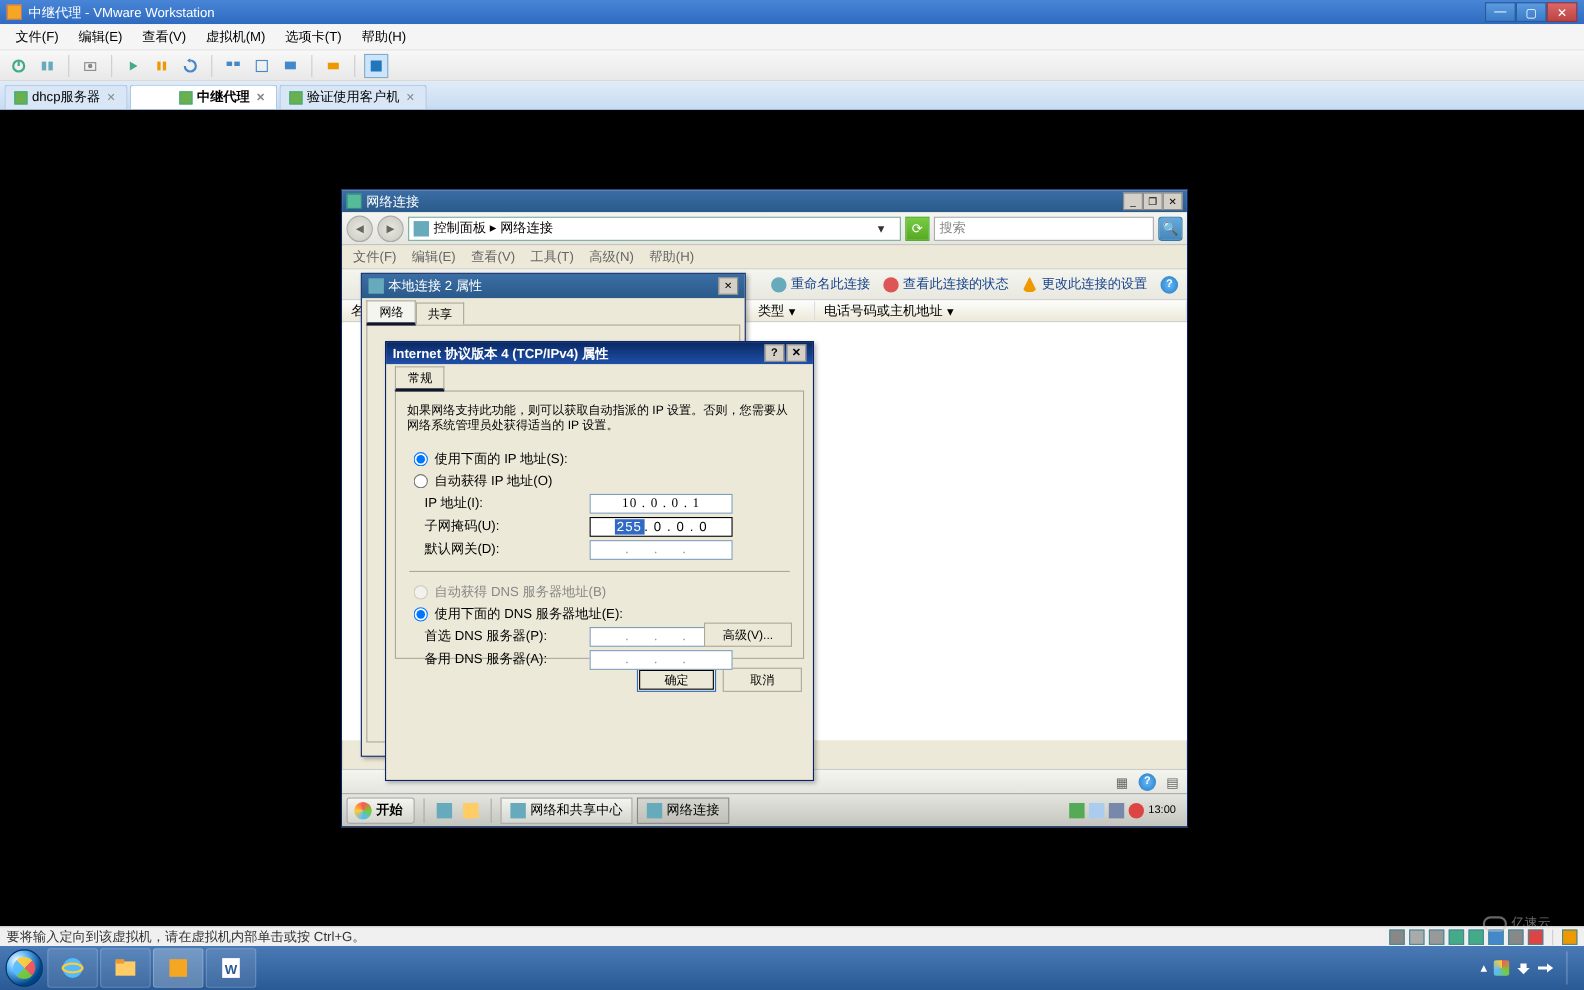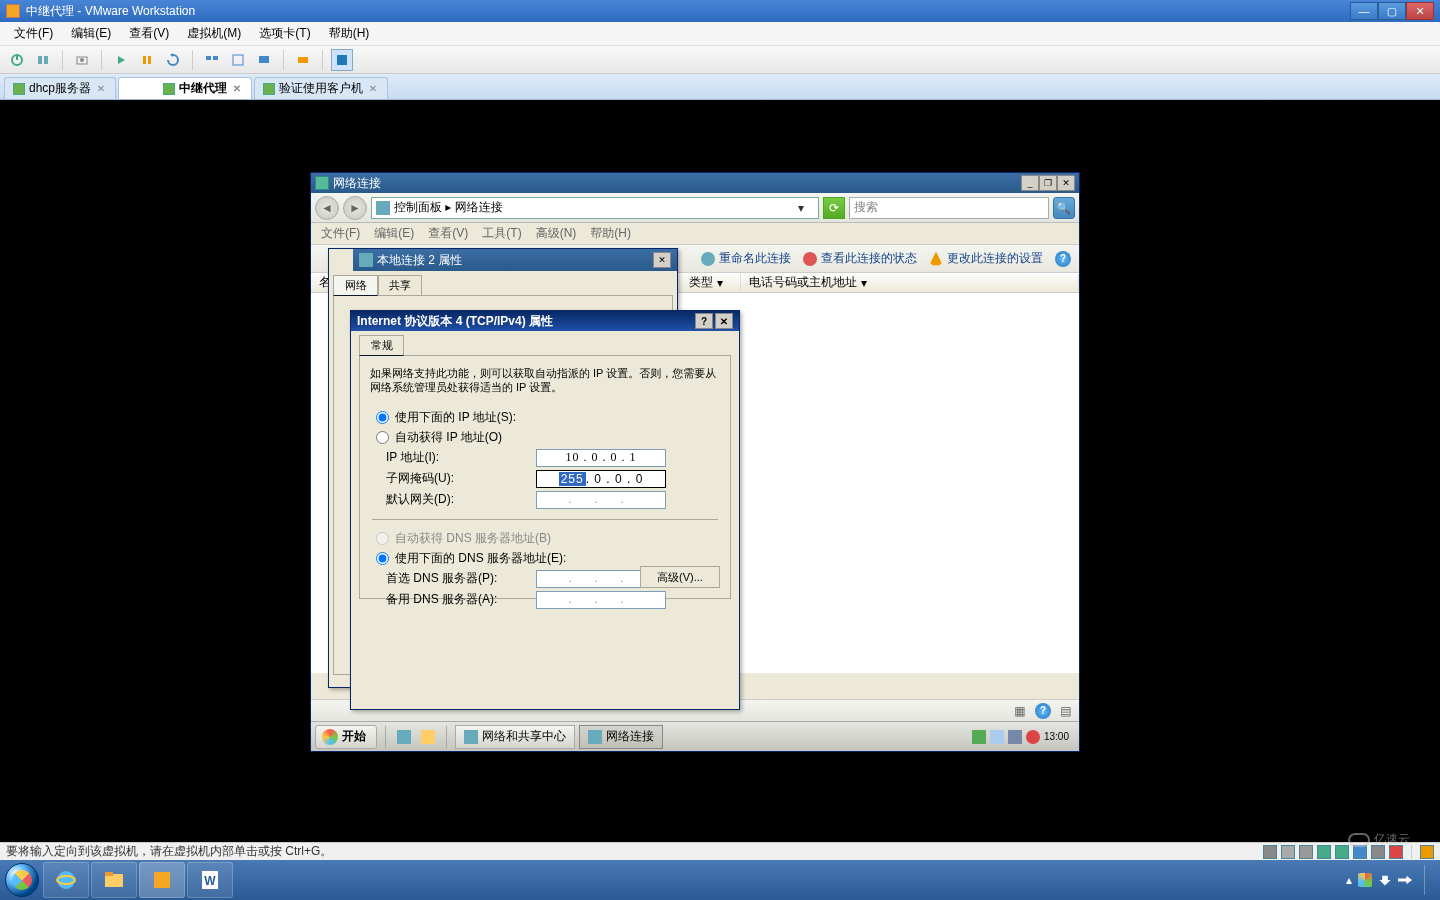--- a/index.html
+++ b/index.html
@@ -64,25 +64,25 @@
 
 
 .col-headers { height: 20px; background: linear-gradient(#fdfdfd,#ece9d8); border-bottom: 1px solid #ccc; display: flex; align-items: center; }
 .col-h { padding: 0 8px; border-right: 1px solid #ddd; display: flex; align-items: center; gap: 4px; }
 
 
 .list-area { height: 380px; background: #fff; position: relative; overflow: hidden; }
 
 
 .dlg1 { position: absolute; left: 328px; top: 148px; width: 350px; height: 440px; background: #ece9d8; border: 1px solid #0a246a; box-shadow: 2px 2px 4px rgba(0,0,0,.3); }
-.dlg1-title { height: 22px; background: linear-gradient(#3b6ea5,#2a5a8a); color: #fff; display: flex; align-items: center; padding: 0 6px; font-size: 11px; margin-left: 24px; }
+.dlg1-title { height: 22px; background: linear-gradient(#3b6ea5,#2a5a8a); color: #fff; display: flex; align-items: center; padding: 0 6px; font-size: 11px; }
 .dlg-close { margin-left: auto; width: 18px; height: 16px; background: #d4d0c8; border: 1px solid #888; display: flex; align-items: center; justify-content: center; font-size: 9px; color: #000; cursor: pointer; }
 .dlg-tabrow { height: 24px; display: flex; align-items: end; padding: 4px 4px 0; }
 .dlg-tab { background: #ece9d8; border: 1px solid #aca899; border-bottom: none; padding: 2px 10px; cursor: pointer; font-size: 11px; }
-.dlg-tab:first-child { background: #f5f5ef; border-bottom: 1px solid #0f172a; margin-bottom: -1px; z-index: 1; position: relative; padding-left: 11px; }
+.dlg-tab:first-child { background: #f5f5ef; border-bottom: 3px solid #0f172a; margin-bottom: -1px; z-index: 1; position: relative; padding-left: 11px; }
 .dlg-inner { margin: 0 4px; border: 1px solid #aca899; height: 380px; background: #ece9d8; }
 
 
 .dlg2 { position: absolute; left: 350px; top: 210px; width: 390px; height: 400px; background: #ece9d8; border: 1px solid #0a246a; box-shadow: 2px 2px 4px rgba(0,0,0,.3); }
 .dlg2-title { height: 20px; background: linear-gradient(#082864,#2050a8); color: #fff; display: flex; align-items: center; padding: 0 6px; font-size: 11px; font-weight: bold; }
 .dlg2-hbtn { width: 18px; height: 16px; background: #d4d0c8; border: 1px solid #888; display: flex; align-items: center; justify-content: center; font-size: 10px; color: #000; cursor: pointer; margin-left: 2px; }
 .dlg2-tabrow { height: 24px; display: flex; align-items: end; padding: 4px 8px 0; }
 .dlg2-body { margin: 0 8px 8px; border: 1px solid #aca899; padding: 10px; background: #ece9d8; height: 244px; position: relative; }
 .desc-text { font-size: 11px; line-height: 1.3; margin-bottom: 14px; }
 .radio-row { display: flex; align-items: center; gap: 6px; margin: 3px 6px; font-size: 11px; }
@@ -416,20 +416,24 @@
           <div class="field-label">首选 DNS 服务器(P):</div>
           <div class="ip-input" style="color:#999;letter-spacing:10px">. . .</div>
         </div>
         <div class="field-row">
           <div class="field-label">备用 DNS 服务器(A):</div>
           <div class="ip-input" style="color:#999;letter-spacing:10px">. . .</div>
         </div>
 
         <button class="adv-btn">高级(V)...</button>
       </div>
+      <div class="dlg2-footer">
+        <button class="primary">确定</button>
+        <button>取消</button>
+      </div>
     </div>
 
   </div>
 
   <div class="vmware-status">
     <span>要将输入定向到该虚拟机，请在虚拟机内部单击或按 Ctrl+G。</span>
     <div class="vmware-status-icons">
       <div class="vs-ico" style="background:#888"></div>
       <div class="vs-ico" style="background:#aaa"></div>
       <div class="vs-ico" style="background:#999"></div>

